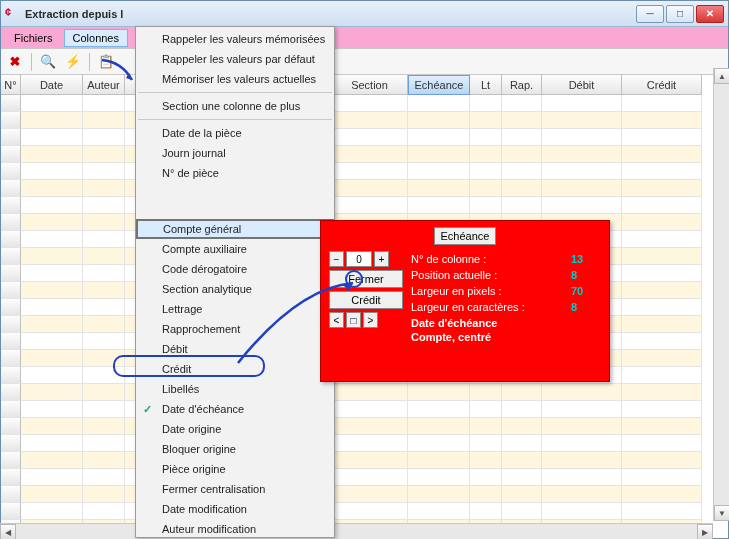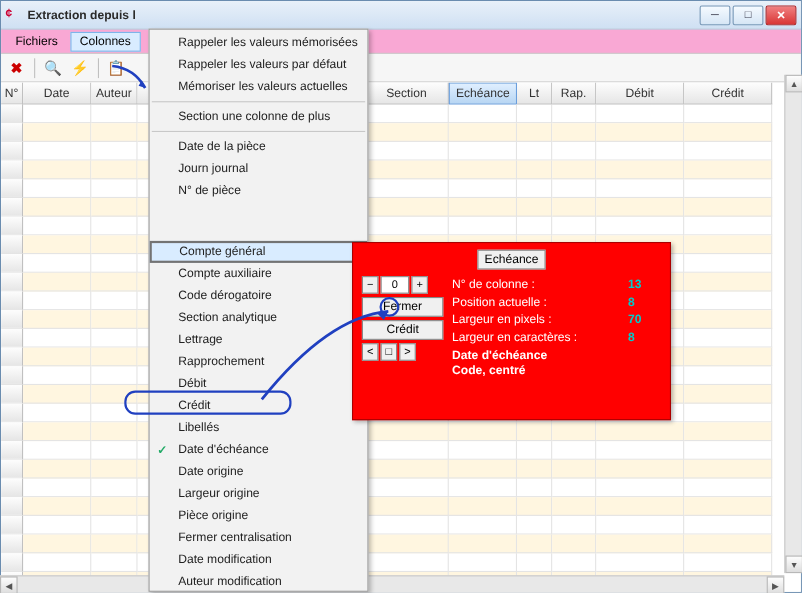--- a/index.html
+++ b/index.html
@@ -396,21 +396,21 @@
     <div class="dditem">Compte auxiliaire</div>
     <div class="dditem">Code dérogatoire</div>
     <div class="dditem">Section analytique</div>
     <div class="dditem">Lettrage</div>
     <div class="dditem">Rapprochement</div>
     <div class="dditem">Débit</div>
     <div class="dditem">Crédit</div>
     <div class="dditem">Libellés</div>
     <div class="dditem checked">Date d'échéance</div>
     <div class="dditem">Date origine</div>
-    <div class="dditem">Largeur origine</div>
+    <div class="dditem">Bloquer origine</div>
     <div class="dditem">Pièce origine</div>
     <div class="dditem">Fermer centralisation</div>
     <div class="dditem">Date modification</div>
     <div class="dditem">Auteur modification</div>
   </div>
 
 <div class="redpanel">
   <button class="rbtn-top">Echéance</button>
   <div class="body">
     <div class="leftcol">
@@ -438,21 +438,21 @@
         </div>
         <div class="row">
           <span class="lab">Largeur en pixels :</span>
           <span class="val">70</span>
         </div>
         <div class="row">
           <span class="lab">Largeur en caractères :</span>
           <span class="val">8</span>
         </div>
         <div class="bold">Date d'échéance</div>
-        <div class="bold">Code, centré</div>
+        <div class="bold">Compte, centré</div>
       </div>
   </div>
 </div>
 
 <div class="annot1">
   <svg viewBox="0 0 40 30">
       <path d="M2 2 Q 22 4 32 22" stroke="#2040c0" stroke-width="2.5" fill="none"></path>
       <path d="M32 22 l-6 -2 l3 -5 z" fill="#2040c0"></path>
     </svg>
 </div>

